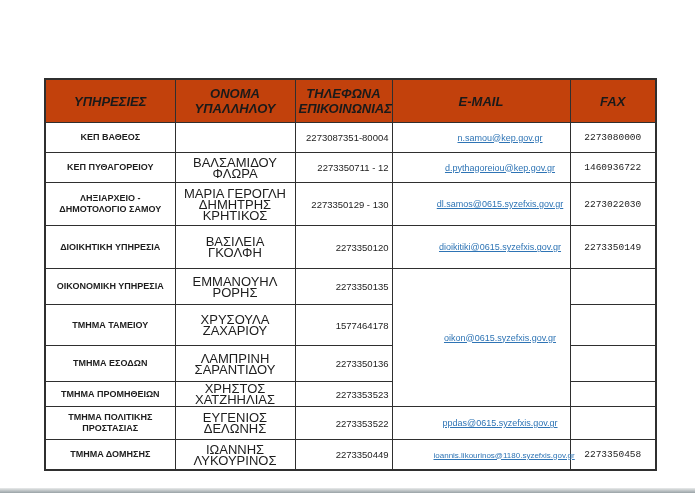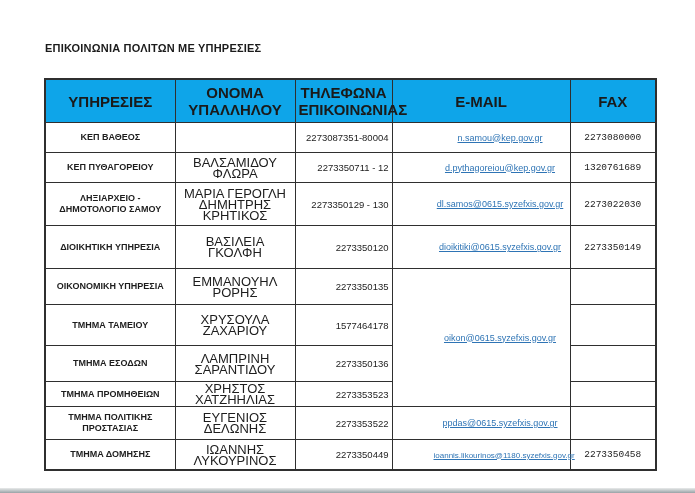--- a/index.html
+++ b/index.html
@@ -24,23 +24,24 @@
     border-collapse:collapse; table-layout:fixed;
     border:2px solid #2f2f2f;
   }
   .contact-table th, .contact-table td {
     border:1px solid #2f2f2f;
     text-align:center; vertical-align:middle;
     padding:1px 3px;
     color:#1d1d1d;
   }
   .contact-table th {
-    background:#0ea5e9;
-    font-size:15px; font-weight:bold; color:#1a1a1a;
+    background:#c2410c;
+    font-size:13px; font-weight:bold; color:#1a1a1a;
     height:40px;
+    font-style:italic;
   }
   td.service { font-weight:bold; font-size:9px; line-height:11px; }
   td.name    { font-size:13px; white-space:pre-line; line-height:11px; }
   td.phone   { font-size:9.5px;text-align:right; }
   td.fax     { font-size:9.5px;font-family:Liberation Mono, monospace; }
   td.email-cell { font-size:9px;padding-left:41px; }
   a.link {
     color:#2e74b5; text-decoration:underline;
     font-size:9px; white-space:nowrap; cursor:pointer;
   }
@@ -49,21 +50,20 @@
   tr.rh33 > td { height:33px; }
   tr.rh38 > td { height:38px; }
   tr.rh40 > td { height:40px; }
   tr.rh22 > td { height:22px; }
   tr.rh30 > td { height:30px; }
 </style>
 </head>
 <body>
 
 <div class="doc-title">
-  <div>ΕΠΙΚΟΙΝΩΝΙΑ ΠΟΛΙΤΩΝ ΜΕ ΥΠΗΡΕΣΙΕΣ</div>
 </div>
 
 <table class="contact-table">
   <colgroup>
     <col style="width:130px">
       <col style="width:120px">
       <col style="width:97px">
       <col style="width:178px">
       <col style="width:86px">
   </colgroup>
@@ -82,21 +82,21 @@
       <td class="name"></td>
       <td class="phone">2273087351-80004</td>
       <td class="email-cell"><a class="link">n.samou@kep.gov.gr</a></td>
       <td class="fax">2273080000</td>
     </tr>
     <tr class="rh27">
       <td class="service">ΚΕΠ ΠΥΘΑΓΟΡΕΙΟΥ</td>
       <td class="name">ΒΑΛΣΑΜΙΔΟΥ ΦΛΩΡΑ</td>
       <td class="phone">2273350711 - 12</td>
       <td class="email-cell"><a class="link">d.pythagoreiou@kep.gov.gr</a></td>
-      <td class="fax">1320761689</td>
+      <td class="fax">1460936722</td>
     </tr>
     <tr class="rh40">
       <td class="service">ΛΗΞΙΑΡΧΕΙΟ - ΔΗΜΟΤΟΛΟΓΙΟ ΣΑΜΟΥ</td>
       <td class="name">ΜΑΡΙΑ ΓΕΡΟΓΛΗ
 ΔΗΜΗΤΡΗΣ ΚΡΗΤΙΚΟΣ</td>
       <td class="phone">2273350129 - 130</td>
       <td class="email-cell"><a class="link">dl.samos@0615.syzefxis.gov.gr</a></td>
       <td class="fax">2273022030</td>
     </tr>
     <tr class="rh40">

